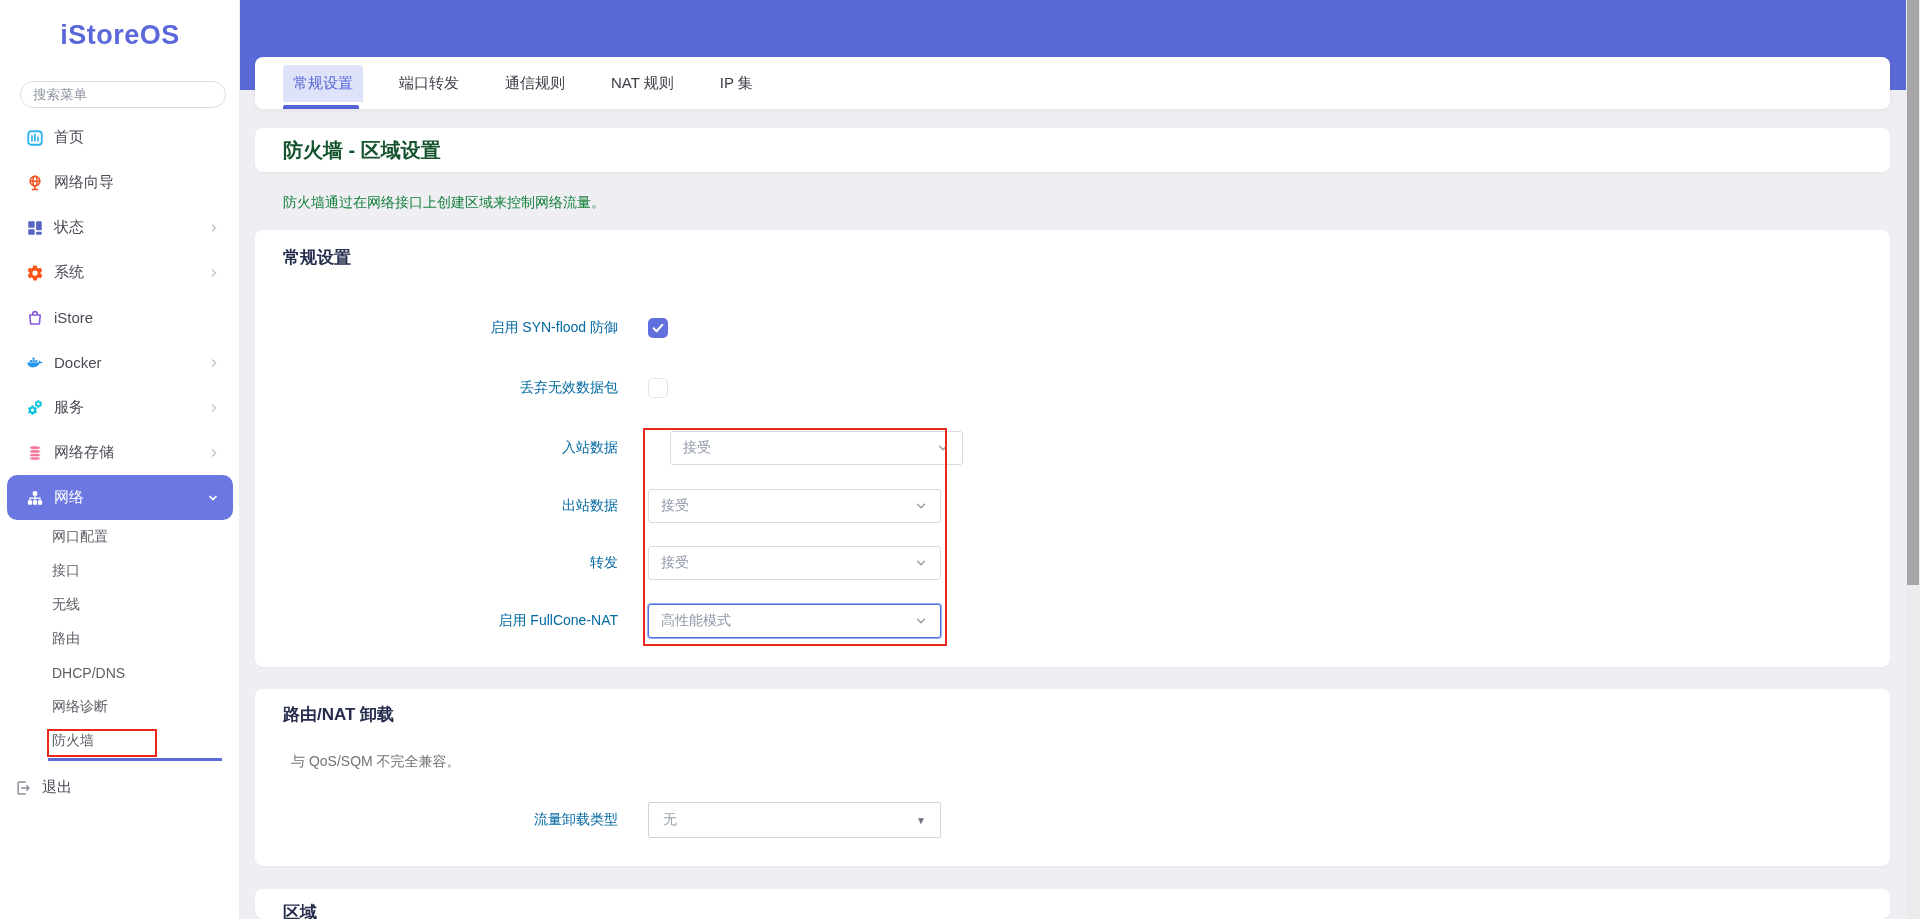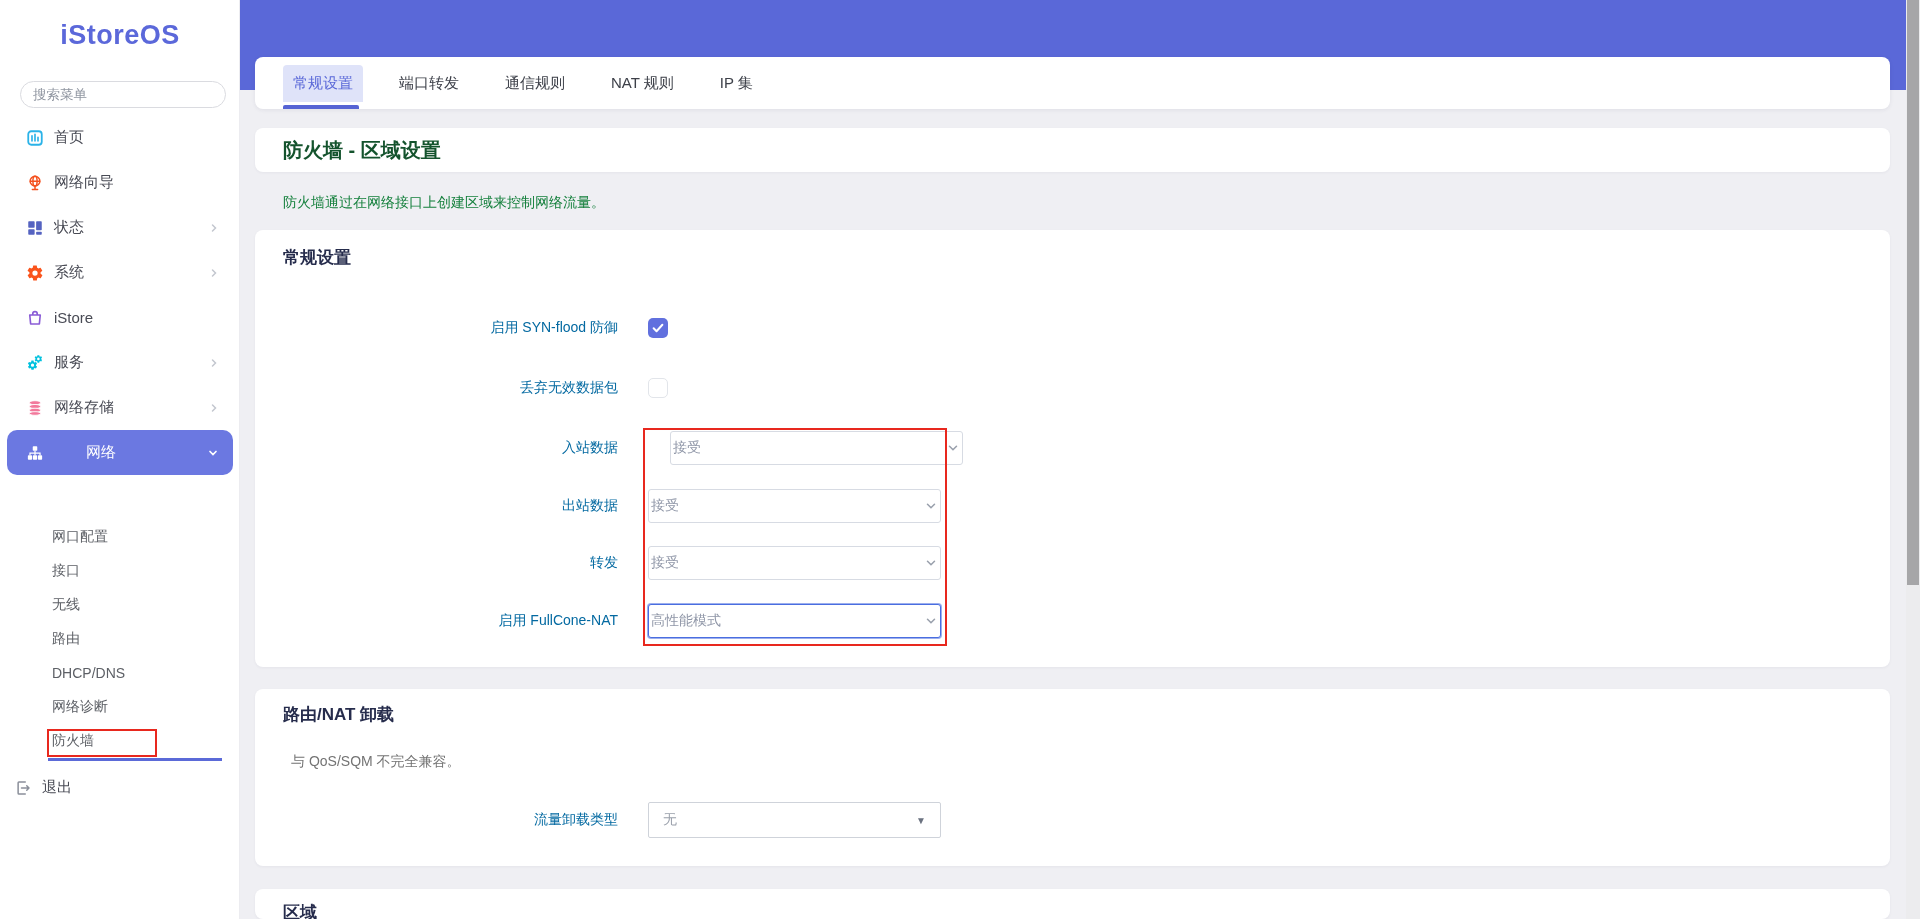--- a/index.html
+++ b/index.html
@@ -15,21 +15,21 @@
             border:1px solid #dadbe0; border-radius:14px; padding:0 12px; font-size:13.5px;
             color:#555; outline:none; background:#fff; }
   .search::placeholder { color:#8f95a0; }
   .nav { position:absolute; top:115px; left:0; width:240px; }
   .nav-item { position:relative; height:45px; display:flex; align-items:center; padding-left:26px;
               font-size:15px; color:#494b55; cursor:pointer; }
   .nav-item .nicon { width:18px; height:18px; margin-right:10px; display:inline-flex; }
   .nav-item .nicon svg { width:18px; height:18px; }
   .nav-item .chev { position:absolute; right:20px; width:12px; height:12px; display:inline-flex; }
   .nav-item.active { height:45px; margin:0 7px; border-radius:10px; background:#6b78e1; color:#fff;
-                     padding-left:19px; font-weight:500;gap:32px; }
+                     padding-left:19px; font-weight:500; }
   .nav-item.active .chev { right:14px; }
   .submenu { position:absolute; top:520px; left:0; width:240px; }
   .sub-item { height:34px; display:flex; align-items:center; padding-left:52px; font-size:14px;
               color:#5d6066; cursor:pointer; }
   .fw-annotation { position:absolute; left:47px; top:729px; width:110px; height:28px;
                    border:2px solid #e8281e; pointer-events:none; }
   .fw-underline { position:absolute; left:48px; top:758px; width:174px; height:3px; background:#5b6ad8; }
   .logout { position:absolute; top:765px; left:0; width:240px; height:45px; display:flex;
             align-items:center; padding-left:14px; font-size:15px; color:#494b55; cursor:pointer; }
   .logout .nicon { width:18px; height:18px; margin-right:10px; display:inline-flex; }
@@ -58,21 +58,21 @@
 
   .frow { position:absolute; left:28px; height:34px; display:flex; align-items:center; }
   .frow .lbl { width:335px; text-align:right; font-size:14px; color:#0369a1; }
   .frow .ctl { margin-left:30px; display:flex; align-items:center; }
 
   .checkbox { width:20px; height:20px; border-radius:5px; cursor:pointer; }
   .checkbox.checked { background:#6170de; display:flex; align-items:center; justify-content:center; }
   .checkbox.unchecked { background:#fff; border:1.5px solid #e2e5ea; }
 
   .select { width:293px; height:34px; background:#fff; border:1px solid #d7dbe3; border-radius:3px;
-            display:flex; align-items:center; justify-content:space-between; padding:0 2px;
+            display:flex; align-items:center; justify-content:space-between; padding:0 12px;
             font-size:14px; color:#9097a8; cursor:pointer; }
   .select.focused { border:1px solid #4a6ee0; box-shadow:0 0 0 1px rgba(74,110,224,.55); }
   .select .cicon { width:14px; height:14px; display:inline-flex; }
   .select-native { width:293px; height:36px; background:#fff; border:1px solid #cfd3da; border-radius:2px;
             display:flex; align-items:center; justify-content:space-between; padding:0 14px;
             font-size:14px; color:#9aa0ab; cursor:pointer; }
   .select-native .tri { font-size:10px; color:#6b7280; }
 
   .selects-annotation { position:absolute; left:388px; top:198px; width:304px; height:218px;
                         border:2px solid #e8281e; pointer-events:none; }
@@ -138,20 +138,37 @@
       </span>
     </div>
     <div class="nav-item">
       <span class="nicon">
         <svg viewBox="0 0 24 24" fill="none" stroke="#8a5cd6" stroke-width="2.2">
             <path d="M5 8h14l-1.2 12H6.2L5 8z" stroke-linejoin="round"></path>
             <path d="M9 8V6.5a3 3 0 016 0V8"></path>
           </svg>
       </span>
       <span>iStore</span>
+    </div>
+    <div class="nav-item">
+      <span class="nicon">
+        <svg viewBox="0 0 24 24" fill="#2496ed">
+            <rect x="5" y="8.2" width="3" height="2.8"></rect>
+            <rect x="8.6" y="8.2" width="3" height="2.8"></rect>
+            <rect x="12.2" y="8.2" width="3" height="2.8"></rect>
+            <rect x="8.6" y="4.8" width="3" height="2.8"></rect>
+            <path d="M1.8 12.4h17.4c1.4 0 2.6-.5 3.2-1.4-.9-.5-2-.5-2.8-.2-.2-1-.9-1.9-1.8-2.4-.7.9-.9 2.1-.5 3H1.8c0 3.6 2.9 6.6 7 6.6 4.6 0 8.2-2.3 9.9-6.2"></path>
+          </svg>
+      </span>
+      <span>Docker</span>
+      <span class="chev">
+        <svg viewBox="0 0 24 24" fill="none" stroke="#c3c7cf" stroke-width="3" stroke-linecap="round">
+            <path d="M9 6l6 6-6 6"></path>
+          </svg>
+      </span>
     </div>
     <div class="nav-item">
       <span class="nicon">
         <svg viewBox="0 0 24 24" fill="#00c1de">
             <g transform="scale(0.62) translate(2,12)">
               <path d="M19.4 13c.04-.33.06-.66.06-1s-.02-.67-.06-1l2.1-1.65a.5.5 0 00.12-.64l-2-3.46a.5.5 0 00-.6-.22l-2.49 1a7.6 7.6 0 00-1.73-1l-.38-2.65A.5.5 0 0013.93 2h-4a.5.5 0 00-.5.42l-.38 2.65c-.62.26-1.2.6-1.73 1l-2.48-1a.5.5 0 00-.61.22l-2 3.46a.5.5 0 00.12.64L4.56 11c-.04.33-.06.66-.06 1s.02.67.06 1l-2.1 1.65a.5.5 0 00-.12.64l2 3.46c.14.24.42.33.6.22l2.5-1c.52.4 1.1.74 1.72 1l.38 2.65c.04.24.25.42.5.42h4a.5.5 0 00.5-.42l.38-2.65a7.6 7.6 0 001.73-1l2.49 1c.23.09.47 0 .6-.22l2-3.46a.5.5 0 00-.12-.64L19.4 13zM12 15.5a3.5 3.5 0 110-7 3.5 3.5 0 010 7z"></path>
             </g>
             <g transform="scale(0.5) translate(21,1)">
               <path d="M19.4 13c.04-.33.06-.66.06-1s-.02-.67-.06-1l2.1-1.65a.5.5 0 00.12-.64l-2-3.46a.5.5 0 00-.6-.22l-2.49 1a7.6 7.6 0 00-1.73-1l-.38-2.65A.5.5 0 0013.93 2h-4a.5.5 0 00-.5.42l-.38 2.65c-.62.26-1.2.6-1.73 1l-2.48-1a.5.5 0 00-.61.22l-2 3.46a.5.5 0 00.12.64L4.56 11c-.04.33-.06.66-.06 1s.02.67.06 1l-2.1 1.65a.5.5 0 00-.12.64l2 3.46c.14.24.42.33.6.22l2.5-1c.52.4 1.1.74 1.72 1l.38 2.65c.04.24.25.42.5.42h4a.5.5 0 00.5-.42l.38-2.65a7.6 7.6 0 001.73-1l2.49 1c.23.09.47 0 .6-.22l2-3.46a.5.5 0 00-.12-.64L19.4 13zM12 15.5a3.5 3.5 0 110-7 3.5 3.5 0 010 7z"></path>
             </g>

